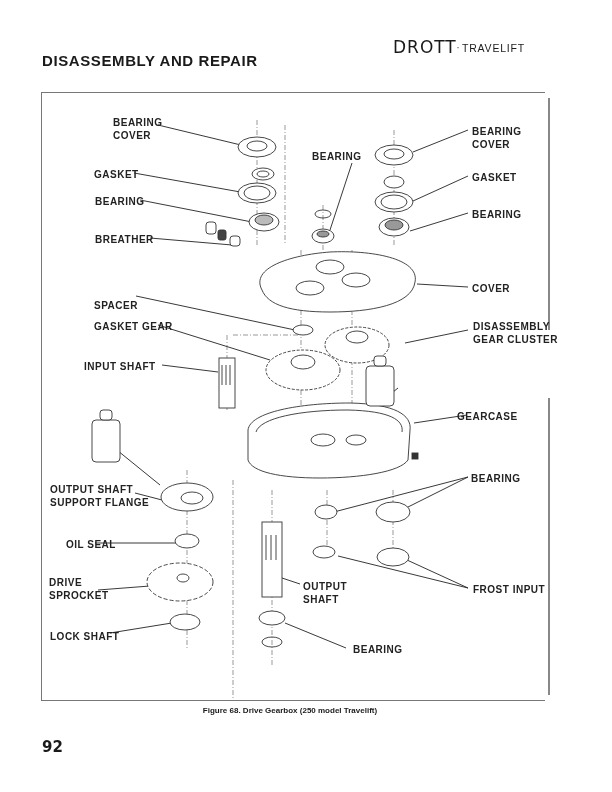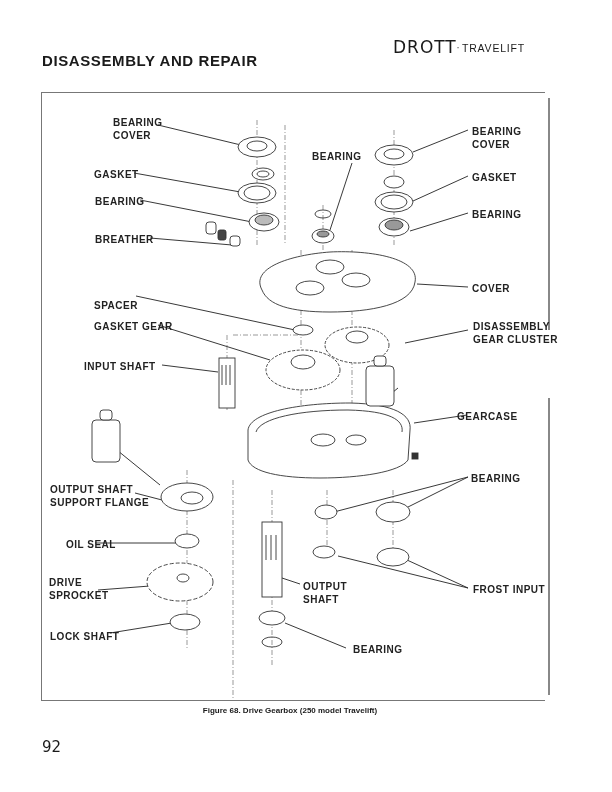--- a/index.html
+++ b/index.html
@@ -6,21 +6,21 @@
   body { width: 612px; height: 792px; position: relative; overflow: hidden; font-family: "Liberation Sans", sans-serif; color: #1a1a1a; }
   .hdr-left { position: absolute; left: 42px; top: 52px; font-size: 15px; font-weight: bold; letter-spacing: 0.6px; }
   .hdr-brand { position: absolute; left: 393px; top: 37px; font-size: 17px; font-weight: normal; letter-spacing: 1px; font-family: "DejaVu Sans", sans-serif; }
   .hdr-brand-dot { font-size: 8px; vertical-align: middle; }
   .hdr-right { position: absolute; left: 462px; top: 42px; font-size: 10.5px; letter-spacing: 0.8px; }
   .frame { position: absolute; left: 41px; top: 92px; width: 503px; height: 607px; border-left: 1.5px solid #777; border-top: 1.5px solid #777; border-bottom: 1.5px solid #777; }
   .frame-right-a { position: absolute; left: 548px; top: 98px; width: 1.5px; height: 232px; background: #888; }
   .frame-right-b { position: absolute; left: 548px; top: 398px; width: 1.5px; height: 297px; background: #888; }
   .lbl { position: absolute; font-size: 10px; letter-spacing: 0.5px; line-height: 13px; white-space: pre; color: #222; font-weight: bold; }
   .caption { position: absolute; left: 0; width: 580px; top: 706px; text-align: center; font-size: 8px; font-weight: bold; }
-  .pageno { position: absolute; left: 42px; top: 738px; font-size: 15px; font-weight: normal; font-family: "DejaVu Sans", sans-serif; }
+  .pageno { position: absolute; left: 42px; top: 738px; font-size: 15px; font-weight: bold; font-family: "DejaVu Sans", sans-serif; }
   svg.diagram { position: absolute; left: 0; top: 0; }
 </style>
 </head>
 <body>
 
 <div class="hdr-left">DISASSEMBLY AND REPAIR</div>
 <div class="hdr-brand"><span>DROTT</span><span class="hdr-brand-dot">·</span></div>
 <div class="hdr-right">TRAVELIFT</div>
 
 <div class="frame"></div>

